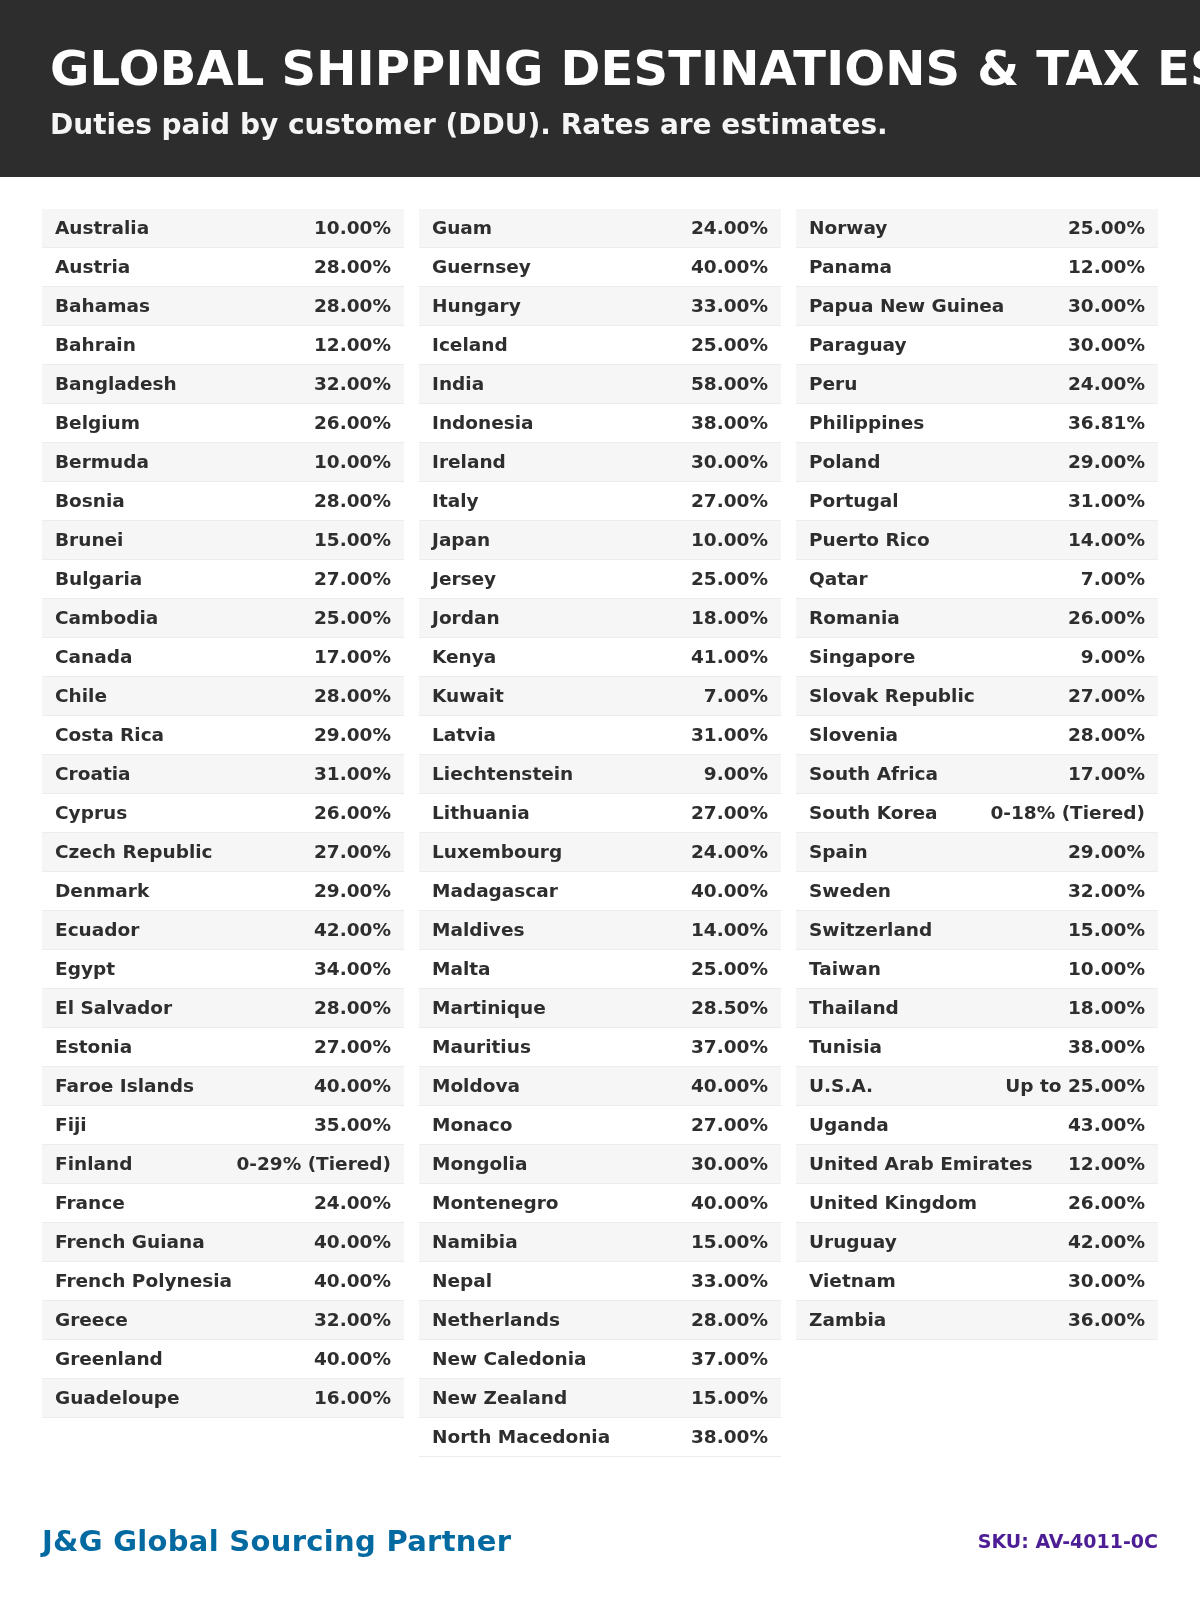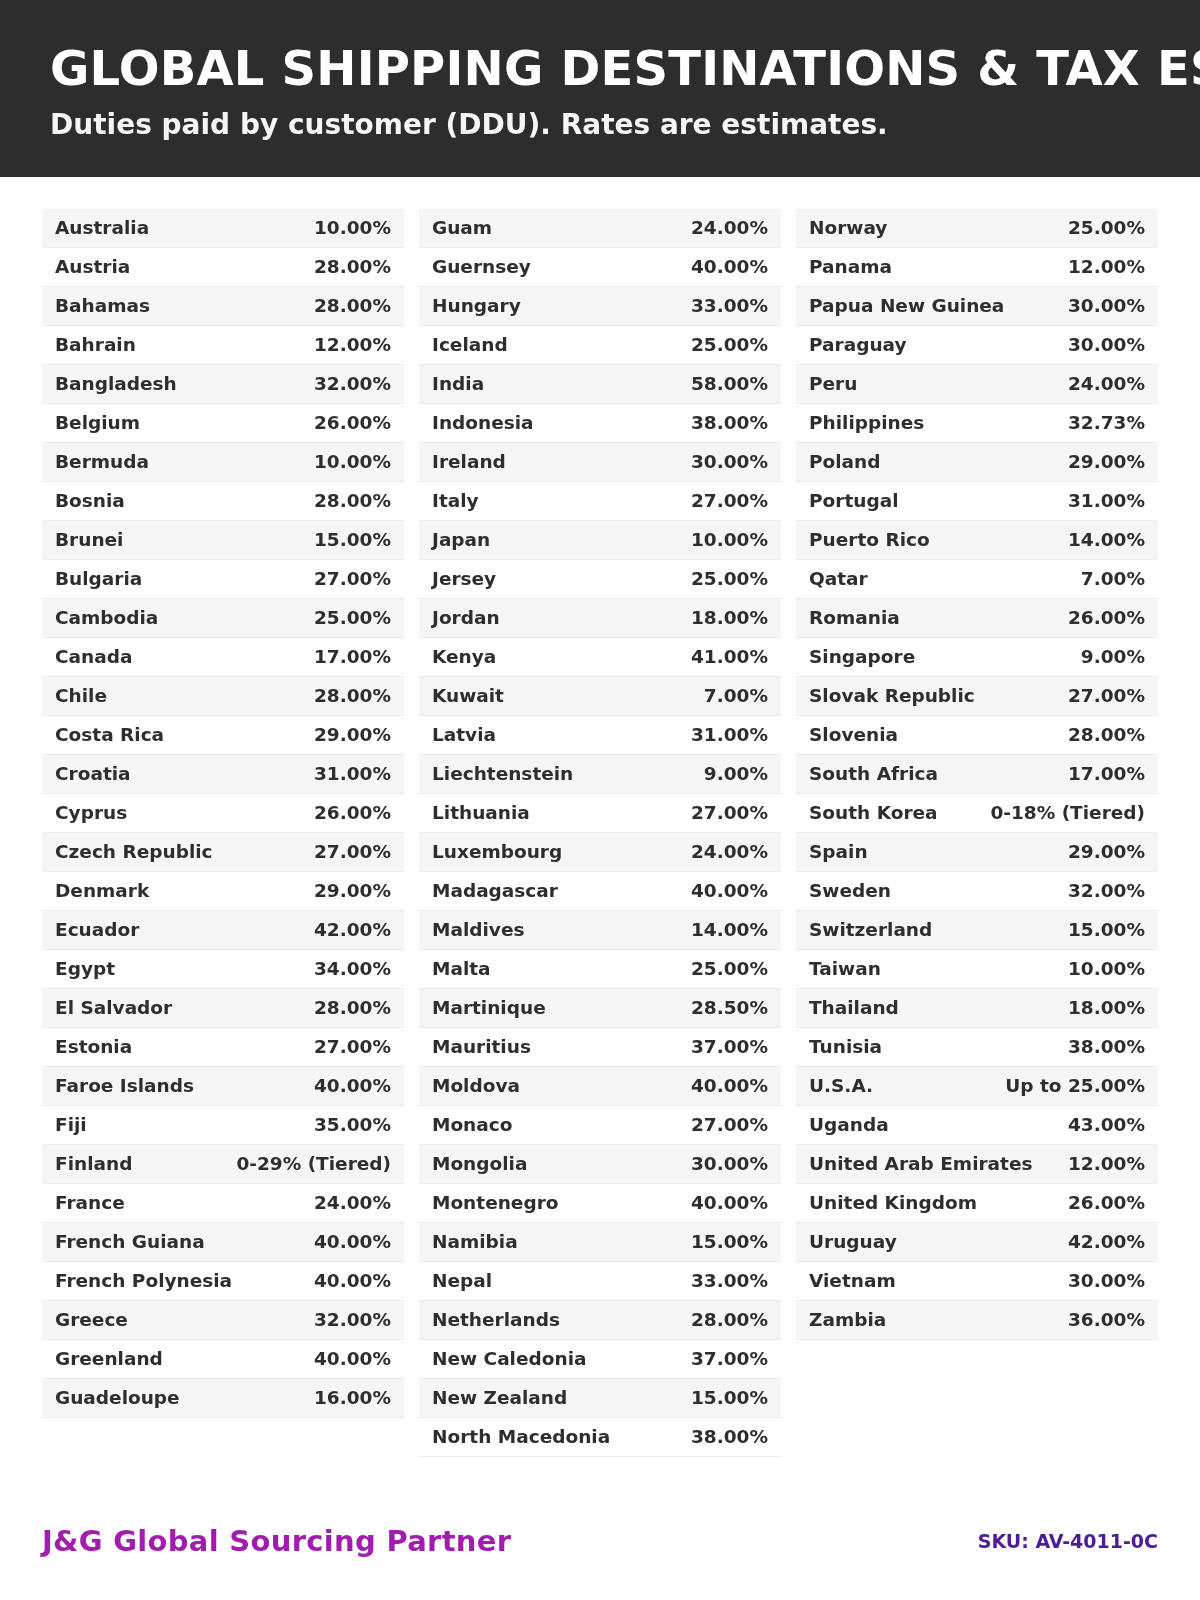--- a/index.html
+++ b/index.html
@@ -55,21 +55,21 @@
   .footer {
     margin-top:auto;
     display:flex;
     justify-content:space-between;
     align-items:center;
     padding:30px 42px 42px 42px;
   }
   .brand {
     font-size:29px;
     font-weight:800;
-    color:#a21caf;
+    color:#0369a1;
     letter-spacing:0.3px;
   }
   .sku {
     font-size:19px;
     font-weight:700;
     color:#4c1d95;
   }
 </style>
 </head>
 <body>
@@ -354,21 +354,21 @@
         <div class="row">
           <span class="country">Paraguay</span>
           <span class="rate">30.00%</span>
         </div>
         <div class="row">
           <span class="country">Peru</span>
           <span class="rate">24.00%</span>
         </div>
         <div class="row">
           <span class="country">Philippines</span>
-          <span class="rate">32.73%</span>
+          <span class="rate">36.81%</span>
         </div>
         <div class="row">
           <span class="country">Poland</span>
           <span class="rate">29.00%</span>
         </div>
         <div class="row">
           <span class="country">Portugal</span>
           <span class="rate">31.00%</span>
         </div>
         <div class="row">

